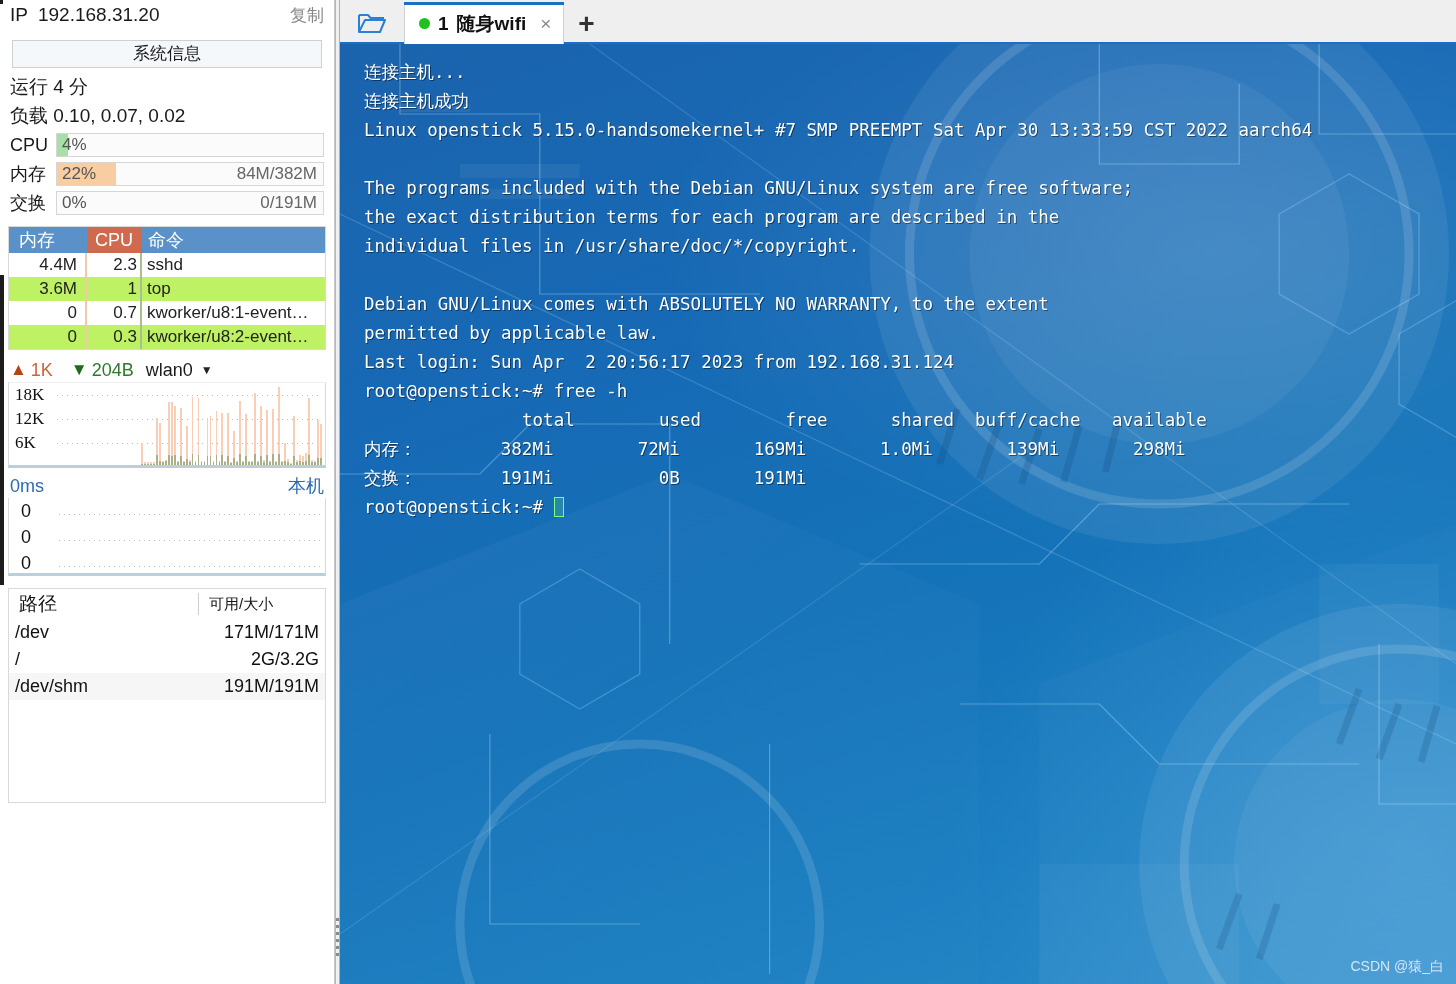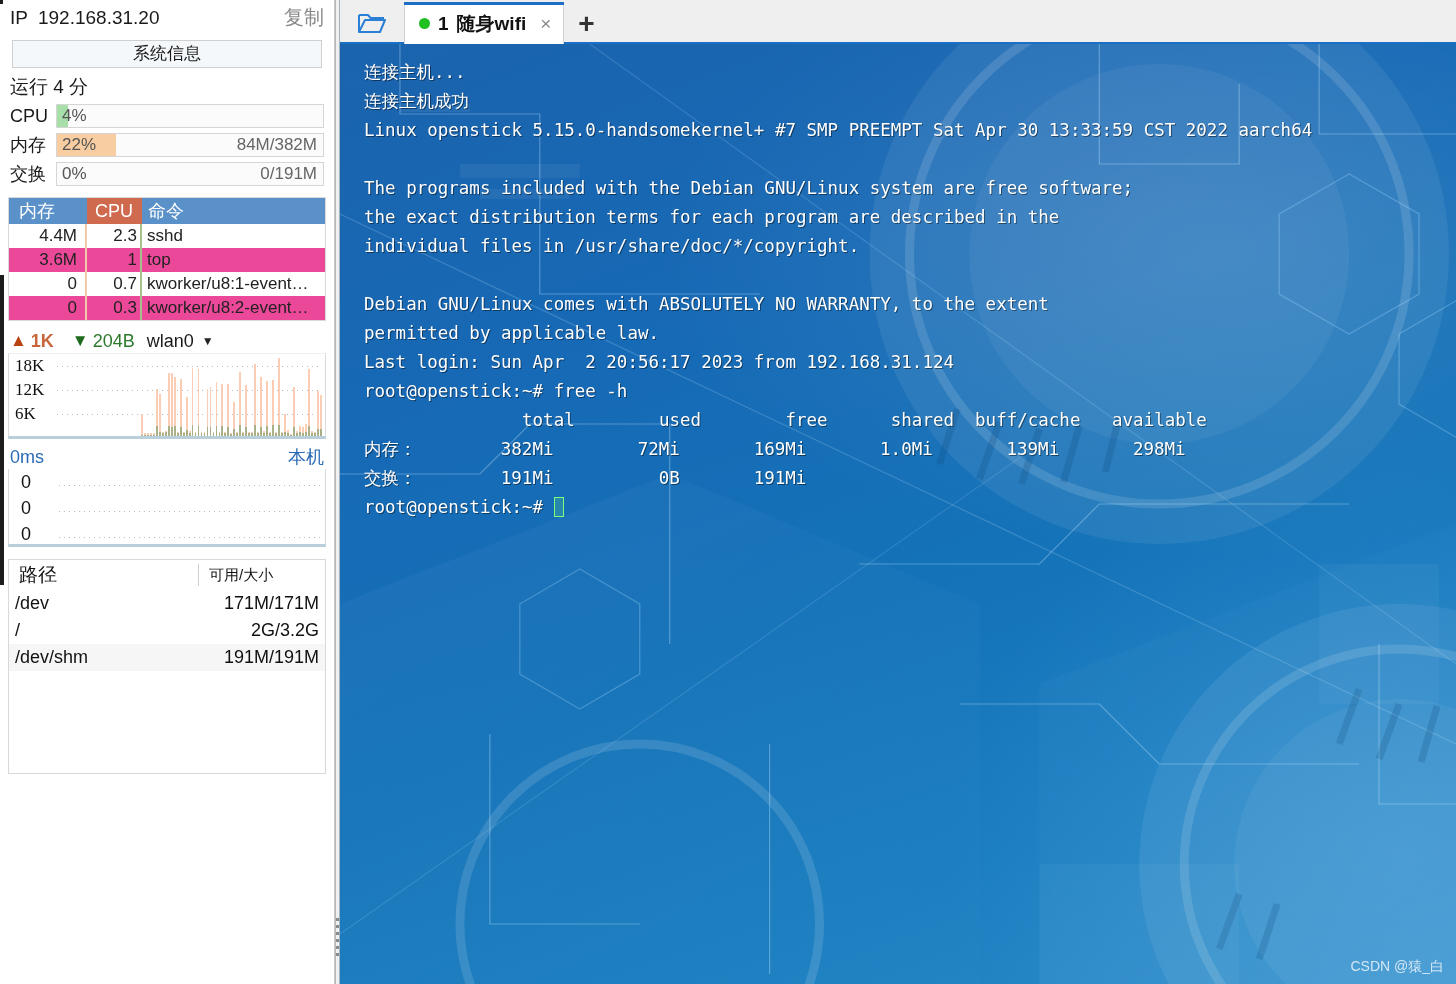--- a/index.html
+++ b/index.html
@@ -34,21 +34,21 @@
   }
   .sync-label { font-size: 19px; color: #1a1a1a; }
   .sync-dot { width: 13px; height: 13px; border-radius: 50%; background: #9a9a9a; display:inline-block; }
 
   .ip-row {
     display: flex; align-items: baseline;
     padding: 4px 10px 0 10px; height: 32px;
   }
   .ip-label { font-size: 19px; color: #1a1a1a; }
   .ip-value { font-size: 19px; color: #1a1a1a; margin-left: 10px; }
-  .copy-btn { margin-left: auto; font-size: 20px; color: #888; }
+  .copy-btn { margin-left: auto; font-size: 17px; color: #888; }
 
   .sysinfo-btn {
     margin: 8px 12px 0 12px;
     height: 28px; line-height: 26px;
     border: 1px solid #cfcfcf;
     background: #f4f8fb;
     text-align: center;
     font-size: 17px; color: #1a1a1a;
   }
 
@@ -77,32 +77,32 @@
   
   .proc-table {
     margin: 10px 8px 0 8px;
     border: 1px solid #d9d9d9;
   }
   .proc-head { display: flex; background: #5b91c9; color: #fff; height: 26px; }
   .proc-head .c-mem { width: 78px; flex:0 0 78px; font-size: 18px; padding-left: 10px; line-height: 26px; }
   .proc-head .c-cpu { width: 55px; flex:0 0 55px; background: #cf6a4e; font-size: 18px; padding-left: 8px; line-height: 26px; }
   .proc-head .c-cmd { flex: 1; font-size: 18px; padding-left: 6px; line-height: 26px; }
   .proc-row { display: flex; height: 24px; background: #ffffff; }
-  .proc-row.alt { background: #ec4899; }
+  .proc-row.alt { background: #bef264; }
   .proc-row .c-mem { width: 78px; flex:0 0 78px; text-align: right; padding-right: 8px; font-size: 17px; color: #222; line-height: 24px;
        border-right: 2px solid #f2c9a8; }
   .proc-row .c-cpu { width: 55px; flex:0 0 55px; text-align: right; padding-right: 3px; font-size: 17px; color: #222; line-height: 24px;
        border-right: 2px solid #a7c08c; }
   .proc-row .c-cmd { flex: 1; font-size: 17px; color: #222; padding-left: 5px; line-height: 24px;
        white-space: nowrap; overflow: hidden; }
 
   
   .net-head { display: flex; align-items: center; gap: 4px; padding: 8px 0 0 10px; height: 32px; }
   .arrow-up { color: #b8430f; font-size: 17px; }
-  .net-up { color: #c8653a; font-size: 18px; margin-right: 14px; font-weight: bold; }
+  .net-up { color: #c8653a; font-size: 18px; margin-right: 14px; }
   .arrow-down { color: #1e6b1e; font-size: 17px; }
   .net-down { color: #2d7a2d; font-size: 18px; margin-right: 8px; }
   .net-iface { color: #1a1a1a; font-size: 18px; }
   .caret { font-size: 12px; color: #222; margin-left: 4px; }
 
   .graph-box {
     margin: 0 8px 0 8px;
     border-left: 1px solid #d9d9d9; border-right: 1px solid #d9d9d9;
     border-top: 1px solid #f0f0f0;
     height: 86px; position: relative; background: #fff;
@@ -212,20 +212,21 @@
 
     <div class="ip-row">
       <span class="ip-label">IP</span>
       <span class="ip-value">192.168.31.20</span>
       <span class="copy-btn">复制</span>
     </div>
 
     <div class="sysinfo-btn">系统信息</div>
 
     <div class="uptime-row">运行 4 分</div>
+    <div class="load-row">负载 0.10, 0.07, 0.02</div>
 
     <div class="meter-row">
       <span class="meter-name">CPU</span>
       <span class="meter-bar">
         <span class="meter-fill" id="fill0" style="width: 4%; background: rgb(168, 223, 168);"></span>
         <span class="meter-pct">4%</span>
         <span class="meter-detail"></span>
       </span>
     </div>
     <div class="meter-row">

